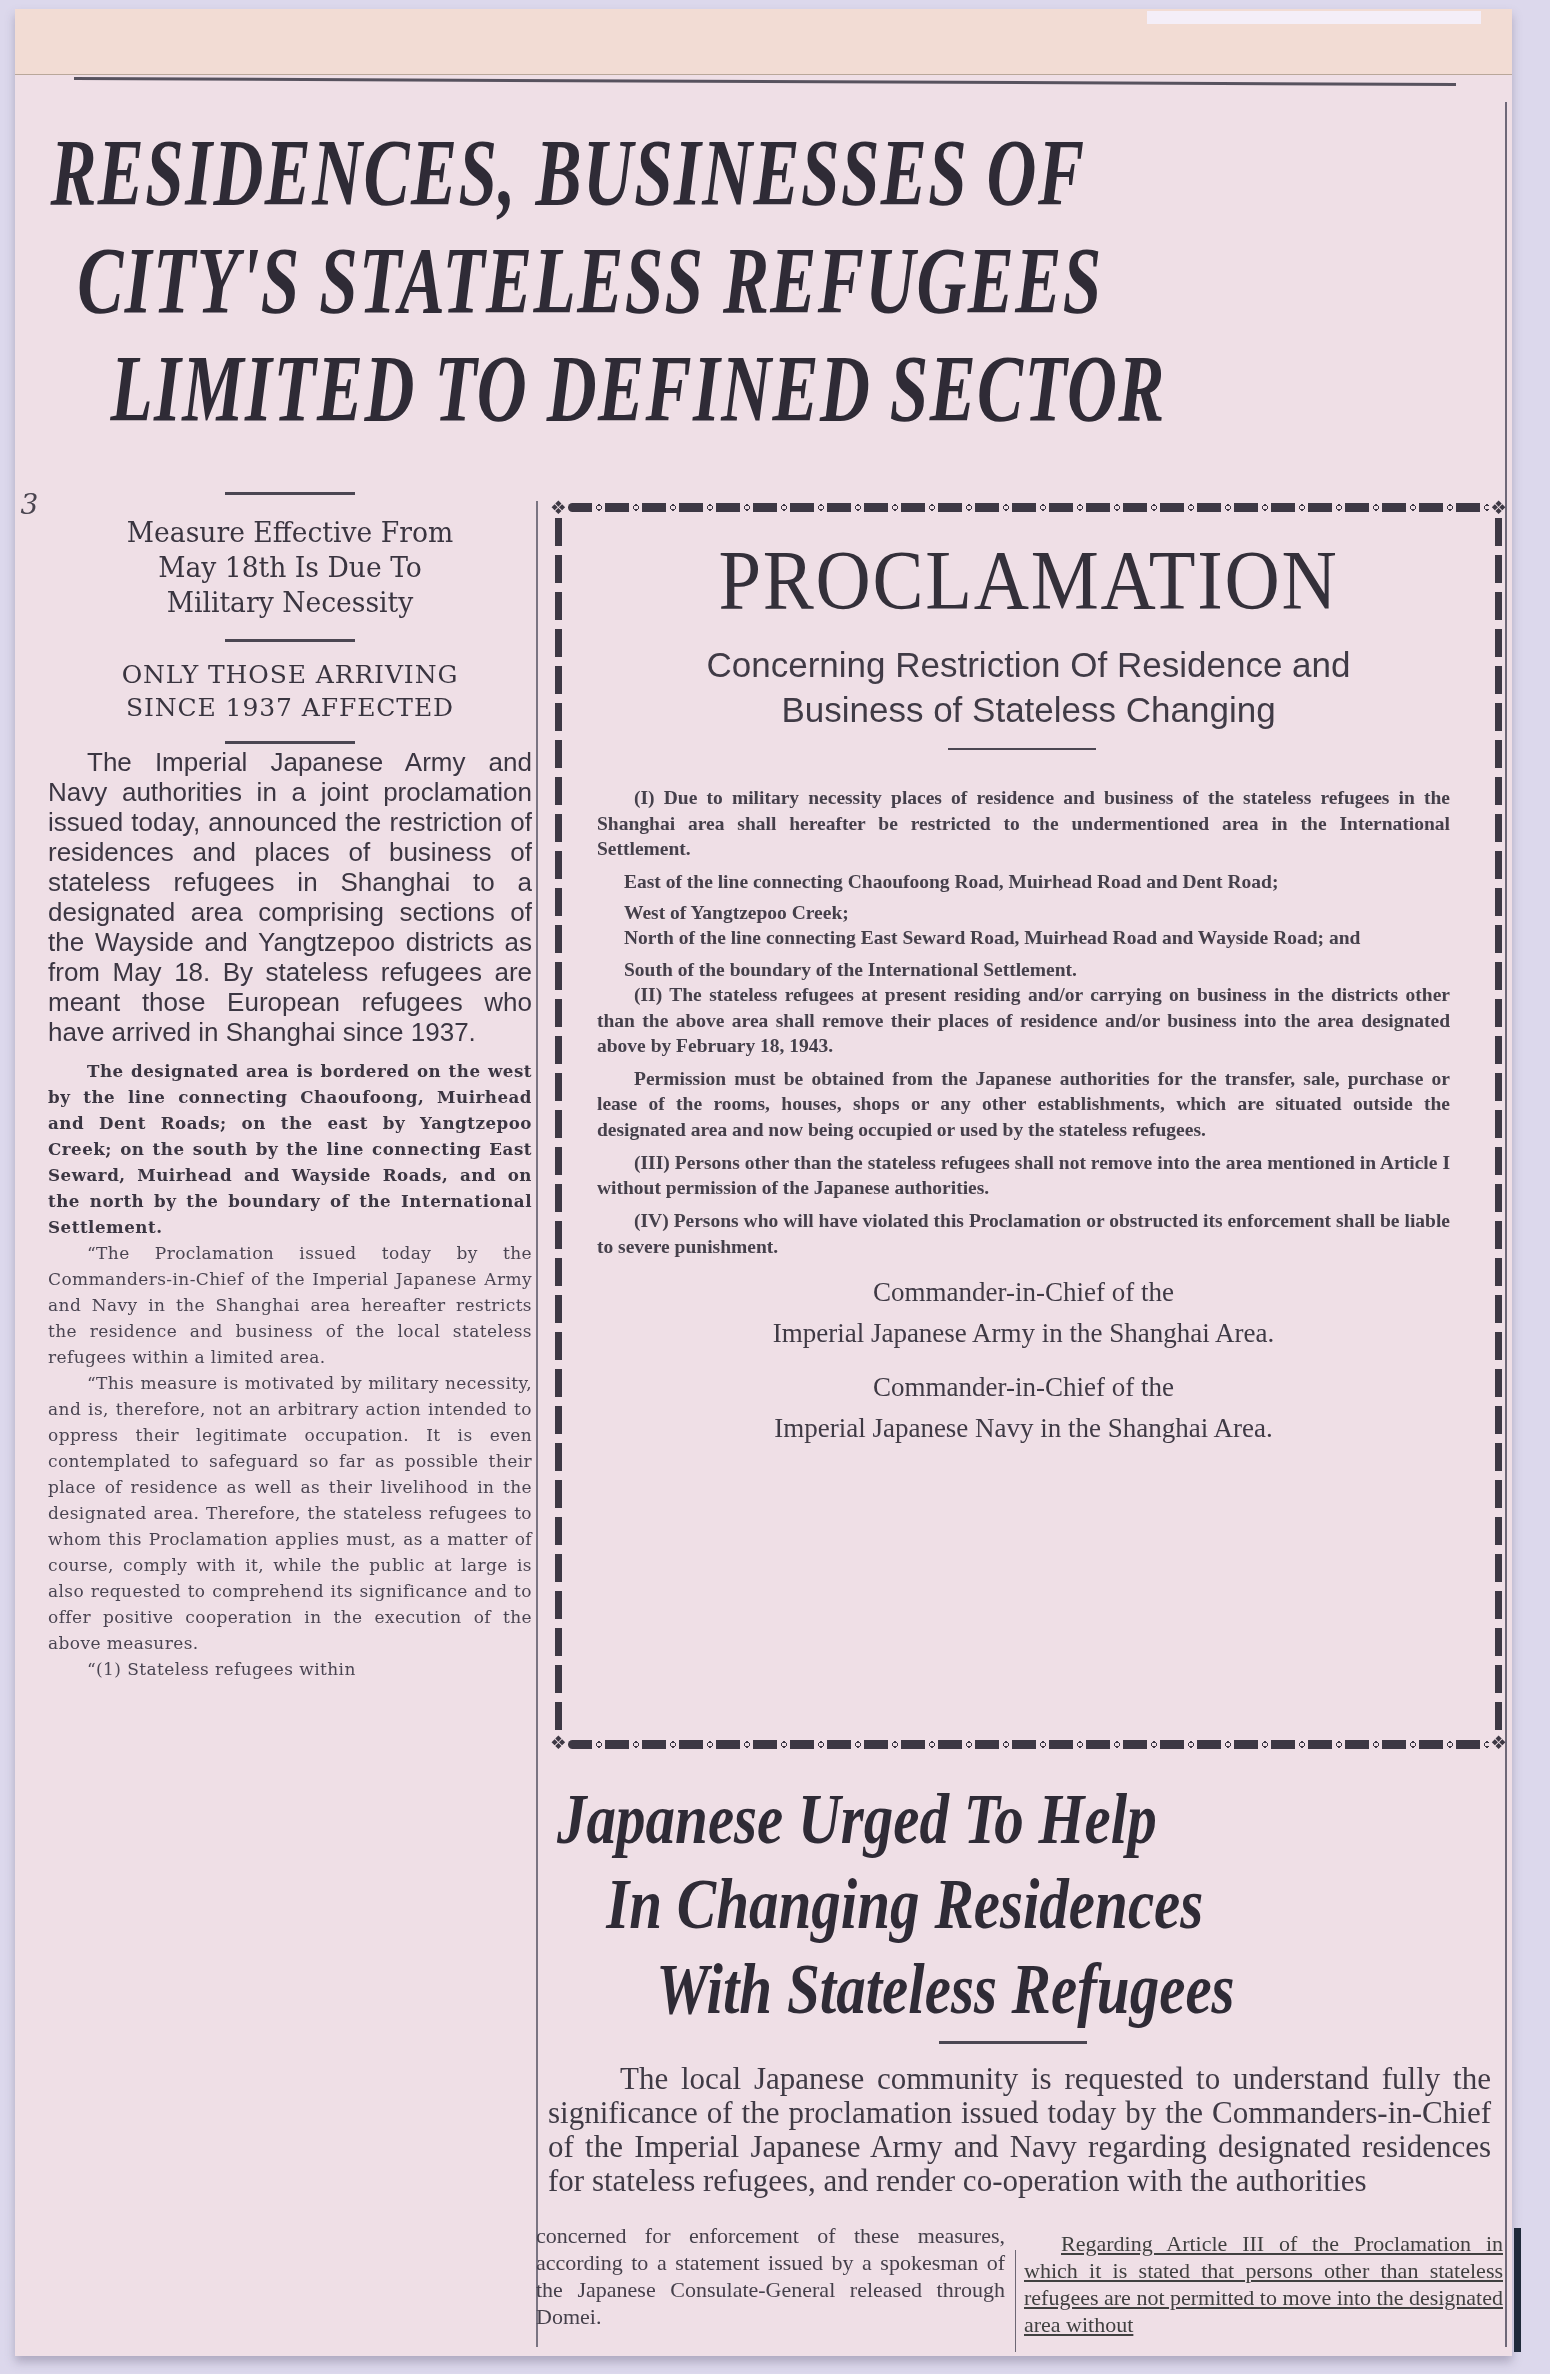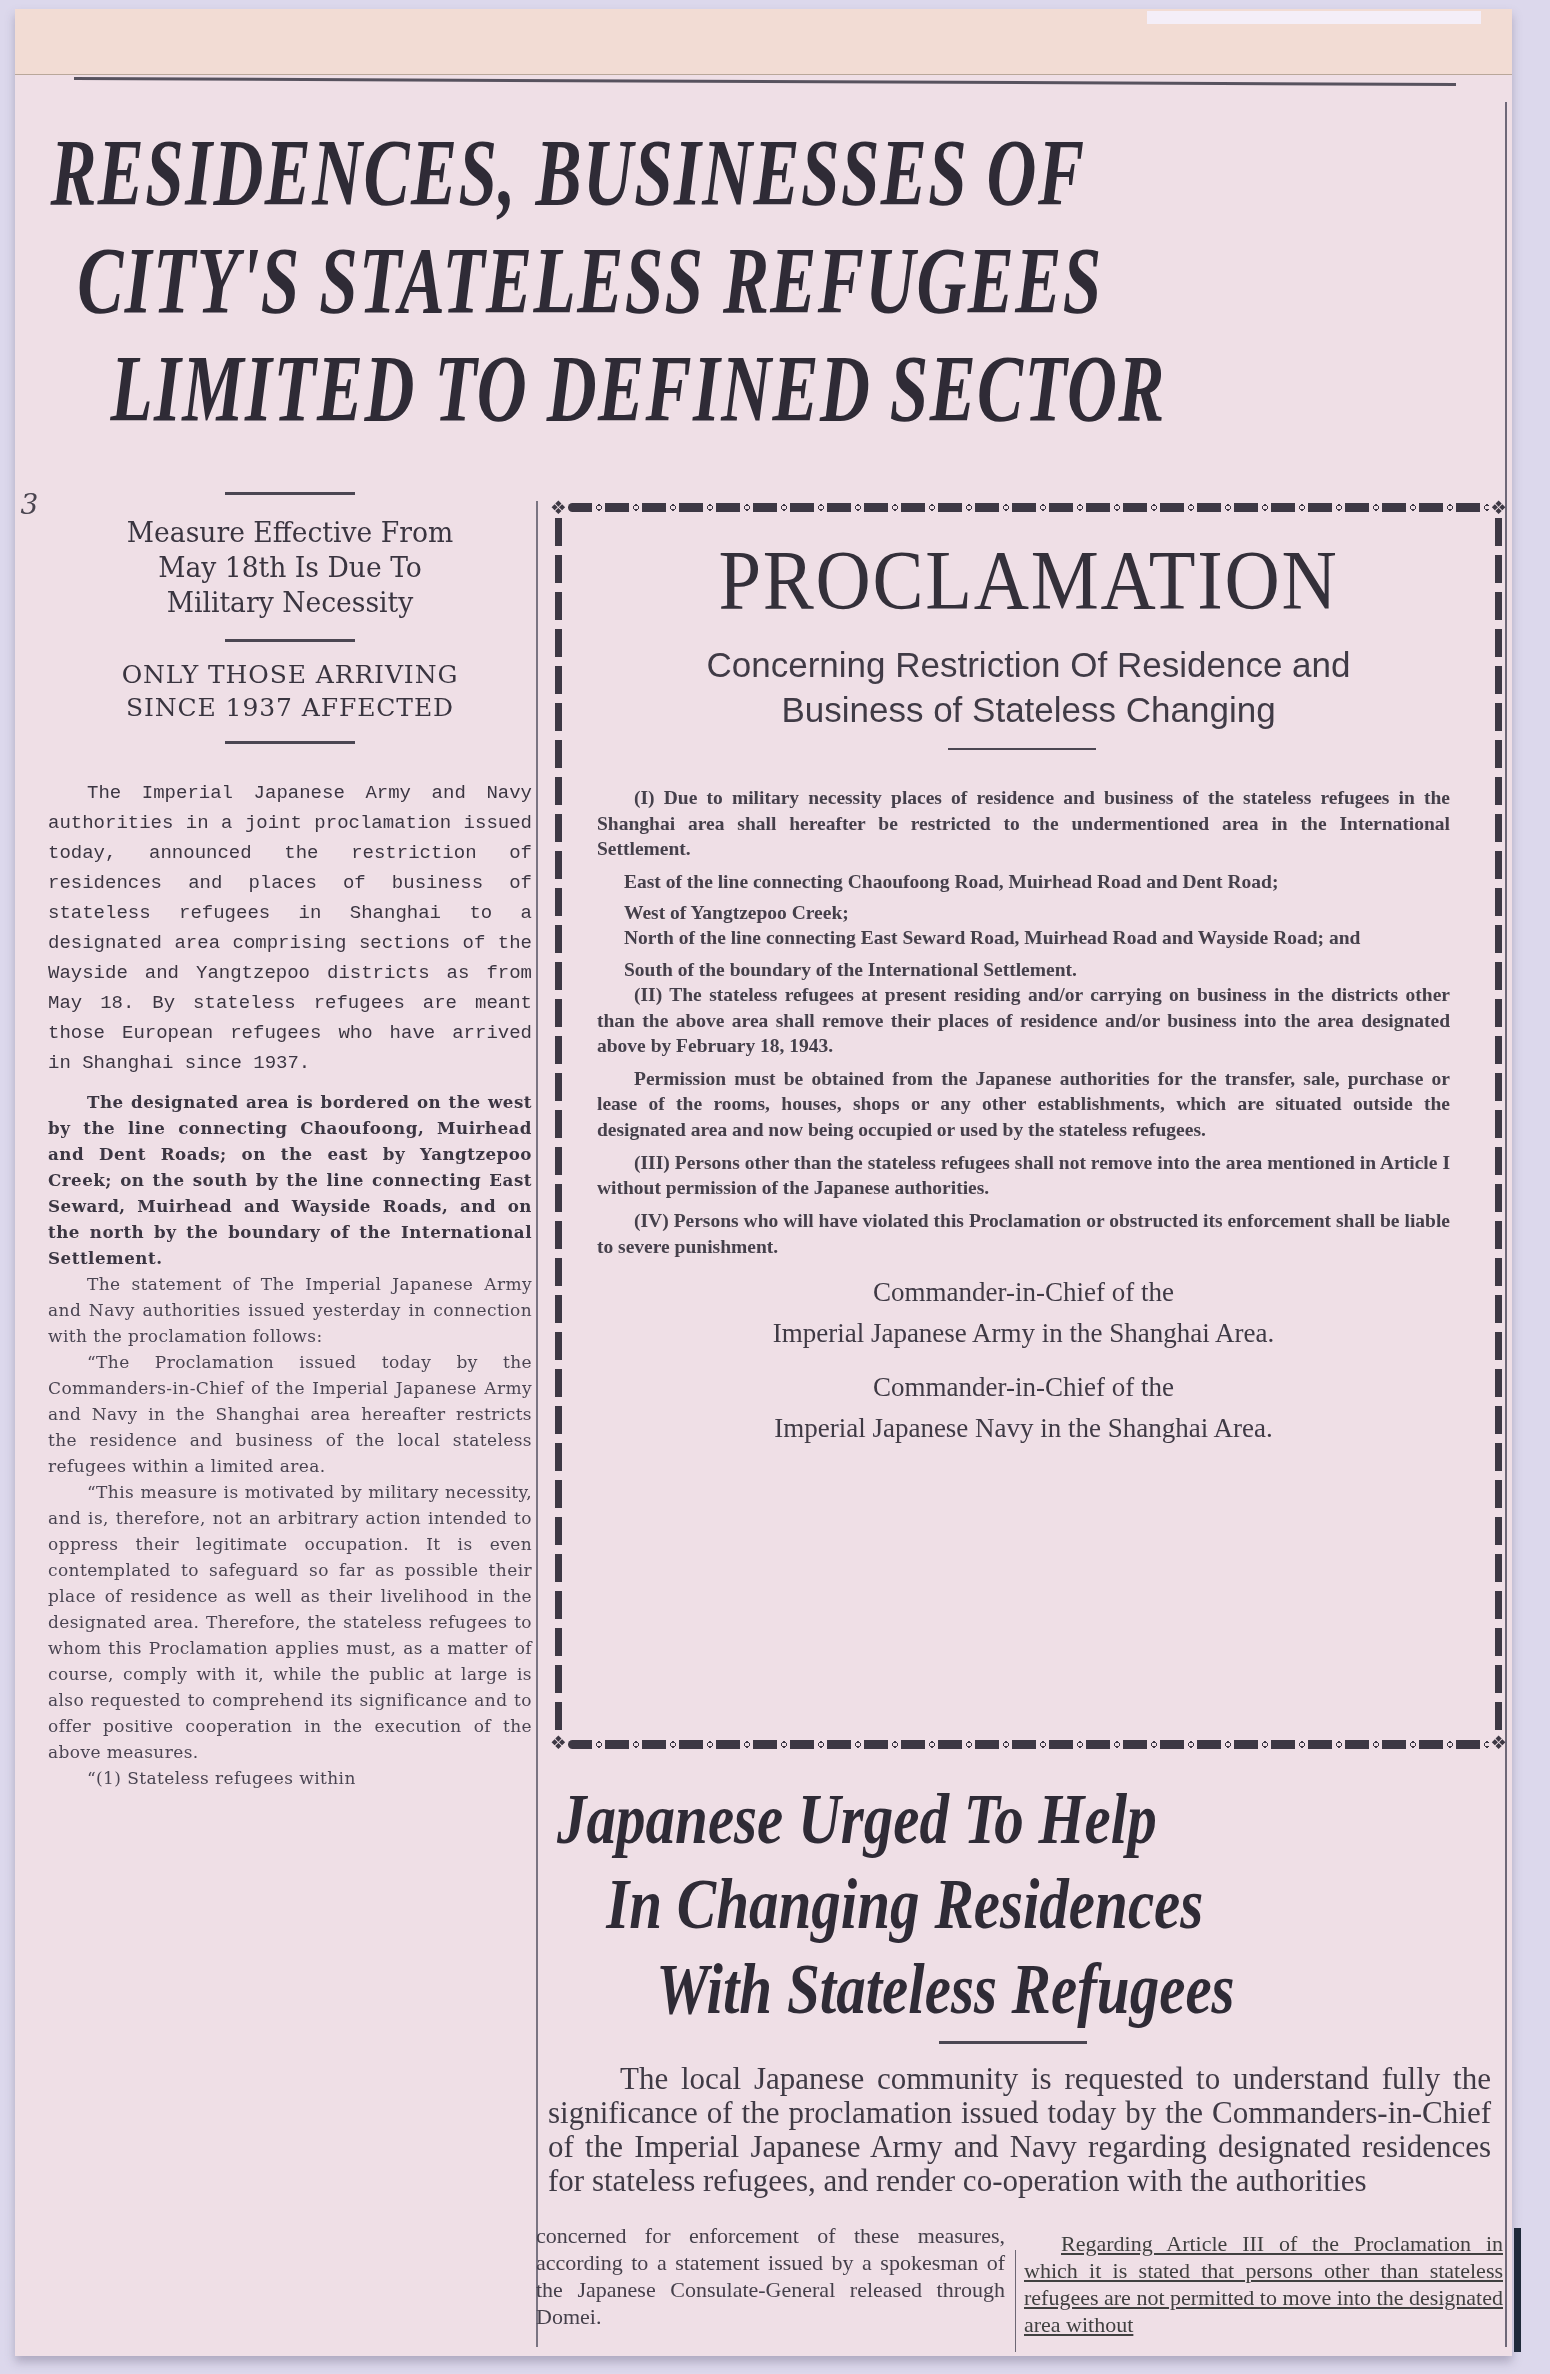--- a/index.html
+++ b/index.html
@@ -50,22 +50,22 @@
   .short-rule { width: 130px; height: 2.8px; background: #4b4652; margin: 0 auto; }
   .deck1 {
     text-align: center; font-family: "DejaVu Serif", serif; font-size: 28px; line-height: 35px;
     margin: 20.4px 0 18.6px; transform: scaleX(0.95);
   }
   .deck2 {
     text-align: center; font-family: "DejaVu Serif", serif; font-size: 25px; line-height: 33px;
     margin: 16.7px 0 16.7px; letter-spacing: 0.9px;
   }
   .lead {
-    font-family: Liberation Mono, monospace; font-size: 19px; line-height: 30px;
-    text-align: justify; margin-top: 34px; color: #3b3642;
+    font-family: Liberation Sans, sans-serif; font-size: 26px; line-height: 30px;
+    text-align: justify; margin-top: 3px; color: #3b3642;
   }
   .lead p, .bold-p p, .reg p { margin: 0; text-indent: 39px; }
   .bold-p {
     font-family: "DejaVu Serif", serif; font-weight: bold; font-size: 16.7px; line-height: 26px;
     text-align: justify; margin-top: 11px; letter-spacing: 0.5px; color: #3b3642;
   }
   .reg {
     font-family: "DejaVu Serif", serif; font-size: 17px; line-height: 26px;
     text-align: justify; color: #4a4552; letter-spacing: 0.4px;
   }
@@ -179,21 +179,20 @@
     <div>SINCE 1937 AFFECTED</div>
   </div>
   <div class="short-rule"></div>
   <div class="lead">
     <p>The Imperial Japanese Army and Navy authorities in a joint proclamation issued today, announced the restriction of residences and places of business of stateless refugees in Shanghai to a designated area comprising sections of the Wayside and Yangtzepoo districts as from May 18. By stateless refugees are meant those European refugees who have arrived in Shanghai since 1937.</p>
   </div>
   <div class="bold-p">
     <p>The designated area is bordered on the west by the line connecting Chaoufoong, Muirhead and Dent Roads; on the east by Yangtzepoo Creek; on the south by the line connecting East Seward, Muirhead and Wayside Roads, and on the north by the boundary of the International Settlement.</p>
   </div>
   <div class="reg">
-    <p>The statement of The Imperial Japanese Army and Navy authorities issued yesterday in connection with the proclamation follows:</p>
     <p>“The Proclamation issued today by the Commanders-in-Chief of the Imperial Japanese Army and Navy in the Shanghai area hereafter restricts the residence and business of the local stateless refugees within a limited area.</p>
     <p>“This measure is motivated by military necessity, and is, therefore, not an arbitrary action intended to oppress their legitimate occupation. It is even contemplated to safeguard so far as possible their place of residence as well as their livelihood in the designated area. Therefore, the stateless refugees to whom this Proclamation applies must, as a matter of course, comply with it, while the public at large is also requested to comprehend its significance and to offer positive cooperation in the execution of the above measures.</p>
     <p class="last-line">“(1) Stateless refugees within</p>
   </div>
 </div>
 
 <div class="col-divider"></div>
 
 <div class="proc">
   <div class="chain-h" style="top:3.7px;"></div>

